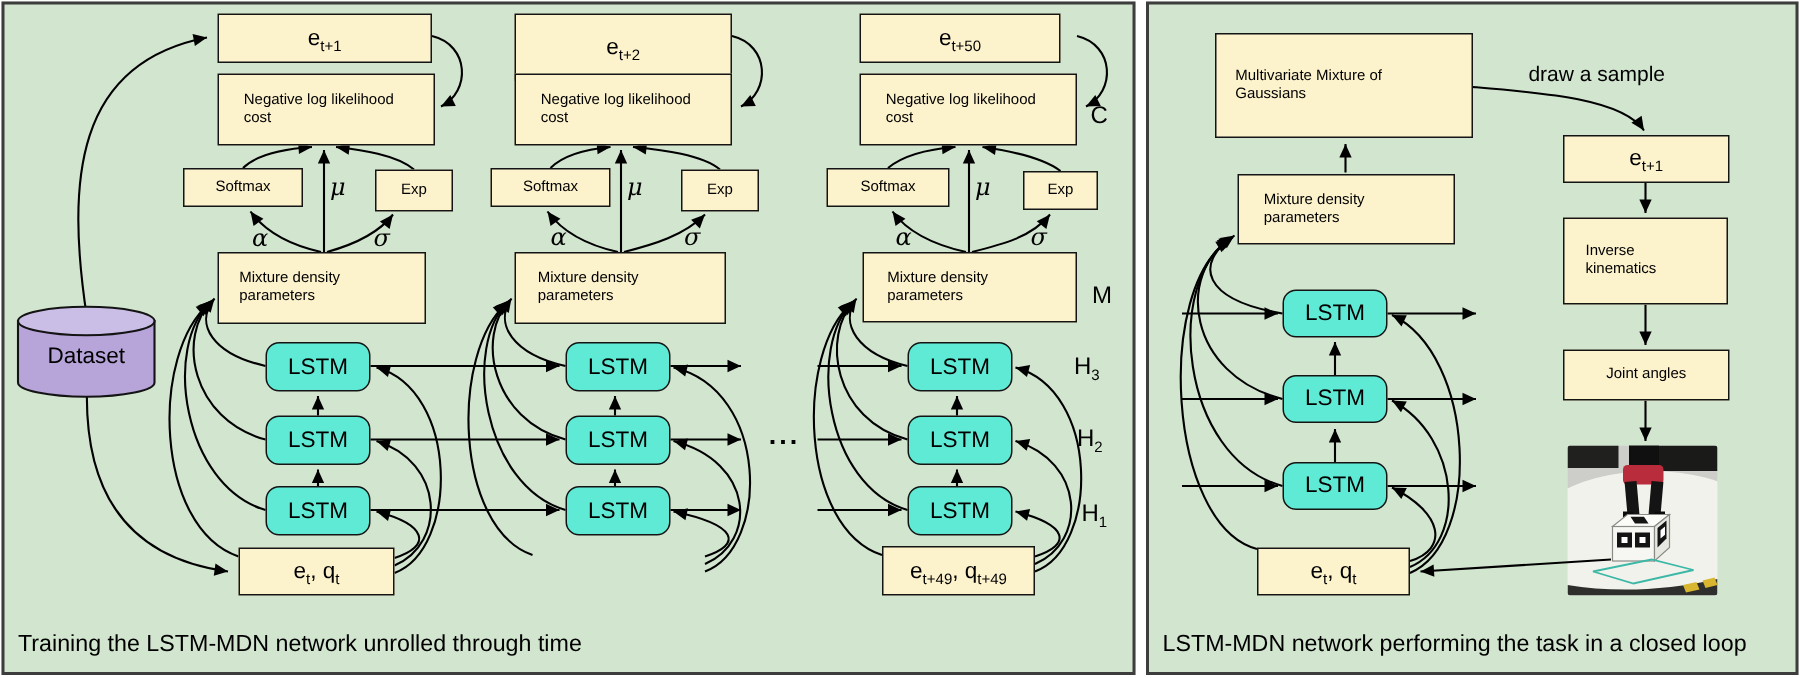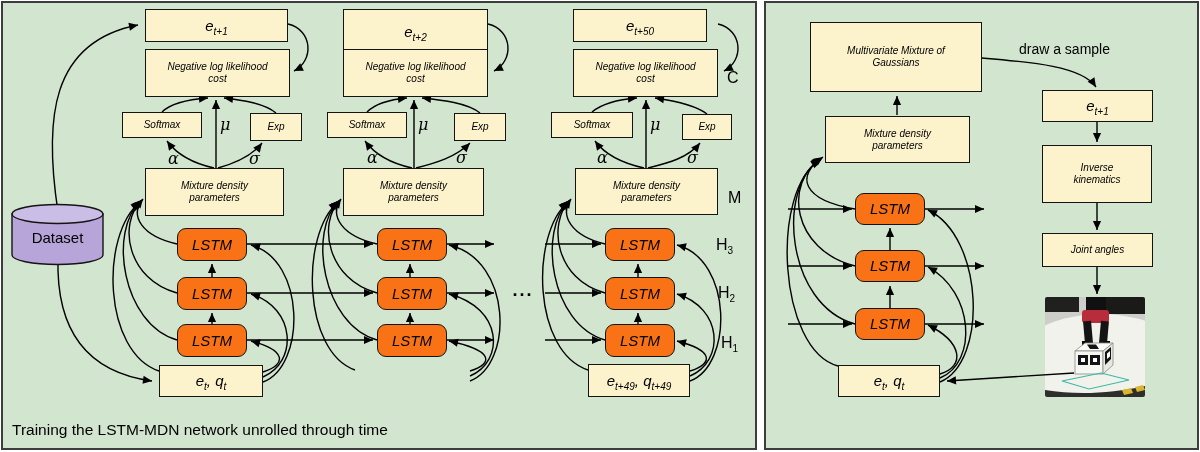--- a/index.html
+++ b/index.html
@@ -1,23 +1,23 @@
 <!DOCTYPE html>
 <html><head>
 <meta charset="utf-8">
 <style>
   html,body{margin:0;padding:0;background:#fff;}
   #stage{position:relative;width:1200px;height:452px;background:#fff;overflow:hidden;
          font-family:"Liberation Sans",sans-serif;color:#000;}
   .panel{position:absolute;background:#d2e5cf;border:2.5px solid #3d3d3d;box-sizing:border-box;}
   #wires{position:absolute;left:0;top:0;z-index:2;}
   .box{position:absolute;z-index:3;box-sizing:border-box;border:1.5px solid #141414;
-       display:flex;align-items:center;justify-content:center;text-align:center;line-height:1.16;font-style:italic;}
+       display:flex;align-items:center;justify-content:center;text-align:left;line-height:1.16;}
   .ybox{background:#fcf2cc;}
-  .bbox{background:#f97316;border-radius:9px;}
+  .bbox{background:#5eead4;border-radius:9px;}
   .lbl{font-size:10px;}
   .f15{font-size:15px;}
   sub{font-size:10px;line-height:0;}
   .greek{position:absolute;z-index:3;font-family:"DejaVu Serif",serif;font-style:italic;font-size:16px;}
   .sidelab{position:absolute;z-index:3;font-size:16px;}
   .caption{position:absolute;z-index:3;font-size:15.5px;}
   .plain{position:absolute;z-index:3;}
   .ellips{position:absolute;z-index:3;font-size:18px;letter-spacing:2px;font-weight:bold;}
 </style>
 </head>
@@ -285,14 +285,15 @@
     </div>
   <div class="box bbox" style="left:855px;top:250px;width:70px;height:32px;">
     <span class="lbl f15">LSTM</span>
     </div>
   <div class="box bbox" style="left:855px;top:308px;width:70px;height:32px;">
     <span class="lbl f15">LSTM</span>
     </div>
   <div class="box ybox" style="left:838px;top:365px;width:102px;height:32px;">
     <span class="lbl f15"><span>e</span><sub>t</sub><span>, q</span><sub>t</sub></span>
     </div>
+  <div class="caption" style="left:775px;top:421px;">LSTM-MDN network performing the task in a closed loop</div>
 
 </div>
 
 </body></html>

